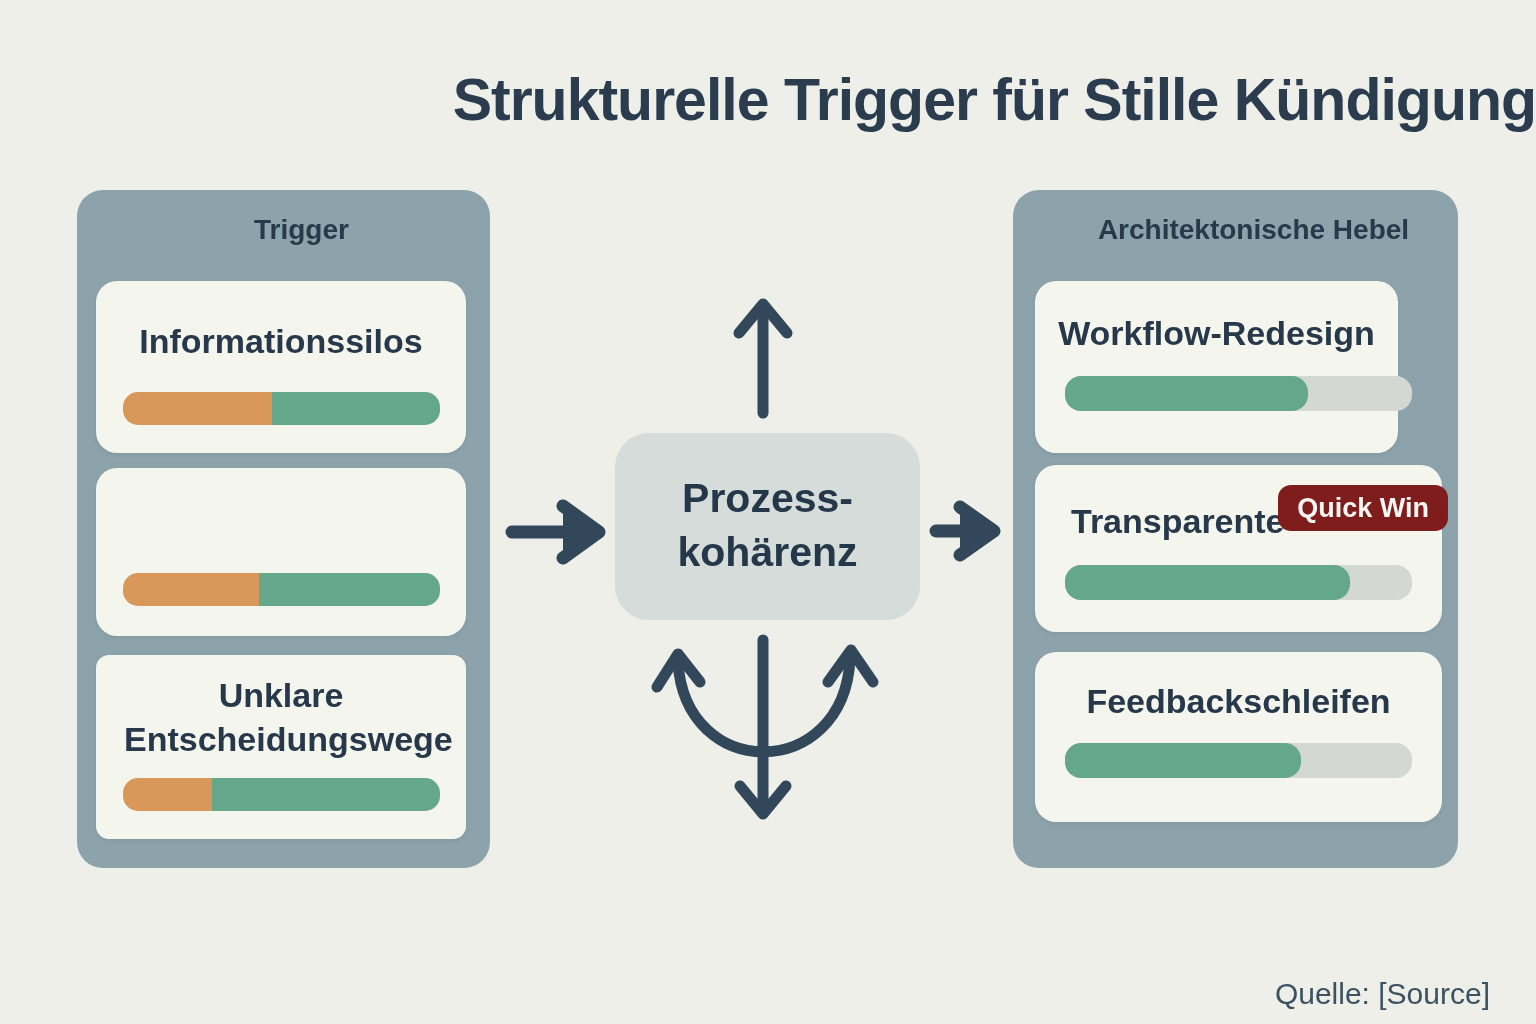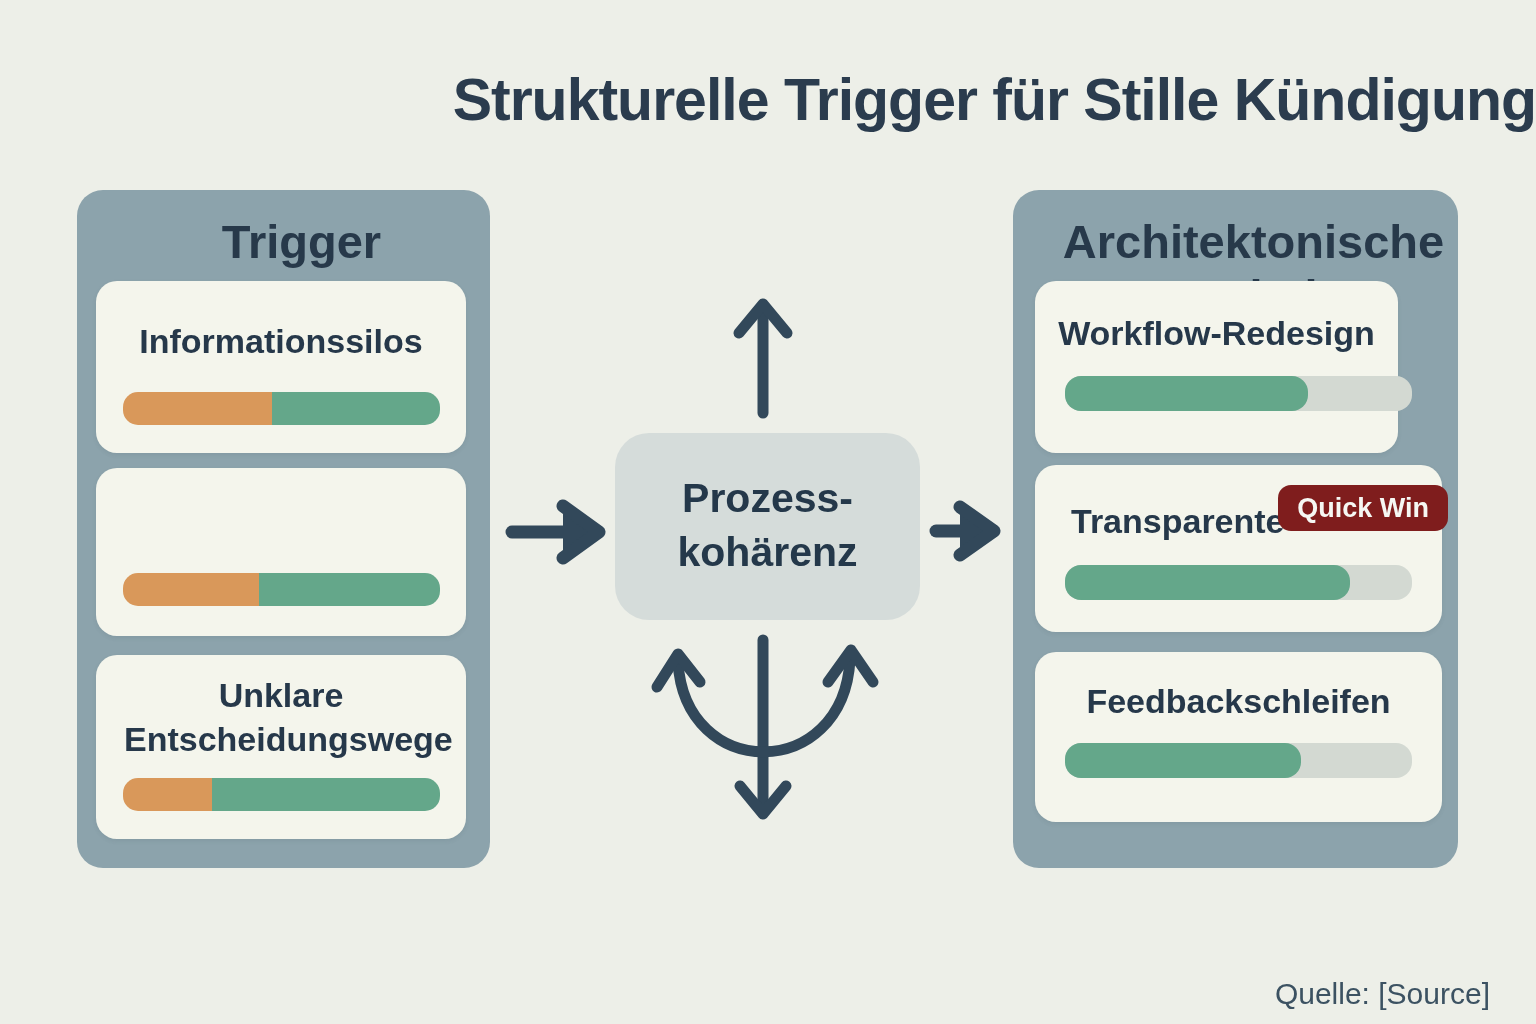--- a/index.html
+++ b/index.html
@@ -30,21 +30,21 @@
     background: #8ca3ac;
     border-radius: 26px;
   }
   .panel-left  { left: 77px;  width: 413px; }
   .panel-right { left: 1013px; width: 445px; }
 
   .panel-header {
     position: absolute;
     top: 24px; left: 0; width: 100%;
     text-align: center;
-    font-size: 47px;
+    font-size: 28px;
     font-weight: 700;
     color: #27394a;
     padding-left: 36px;
   }
 
   .card {
     position: absolute;
     background: #f4f5ec;
     border-radius: 21px;
     box-shadow: 0 2px 4px rgba(60,80,90,0.10);
@@ -54,21 +54,21 @@
     text-align: center;
     font-size: 34px;
     font-weight: 700;
     color: #26384a;
     line-height: 44px;
   }
 
   
   .pl-card1 { left: 19px; top: 91px;  width: 370px; height: 172px; }
   .pl-card2 { left: 19px; top: 278px; width: 370px; height: 168px; }
-  .pl-card3 { left: 19px; top: 465px; width: 370px; height: 184px; }
+  .pl-card3 { left: 19px; top: 465px; width: 370px; height: 184px; border-radius: 13px; }
   .pl-card1 .card-label { padding-top: 38px; }
   .pl-card2 .card-label { padding-top: 32px; }
   .pl-card3 .card-label { padding: 18px 28px 0 28px; }
 
   .duo-bar {
     position: absolute;
     left: 27px; width: 317px; height: 33px;
     border-radius: 15px;
     overflow: hidden;
     display: flex;

